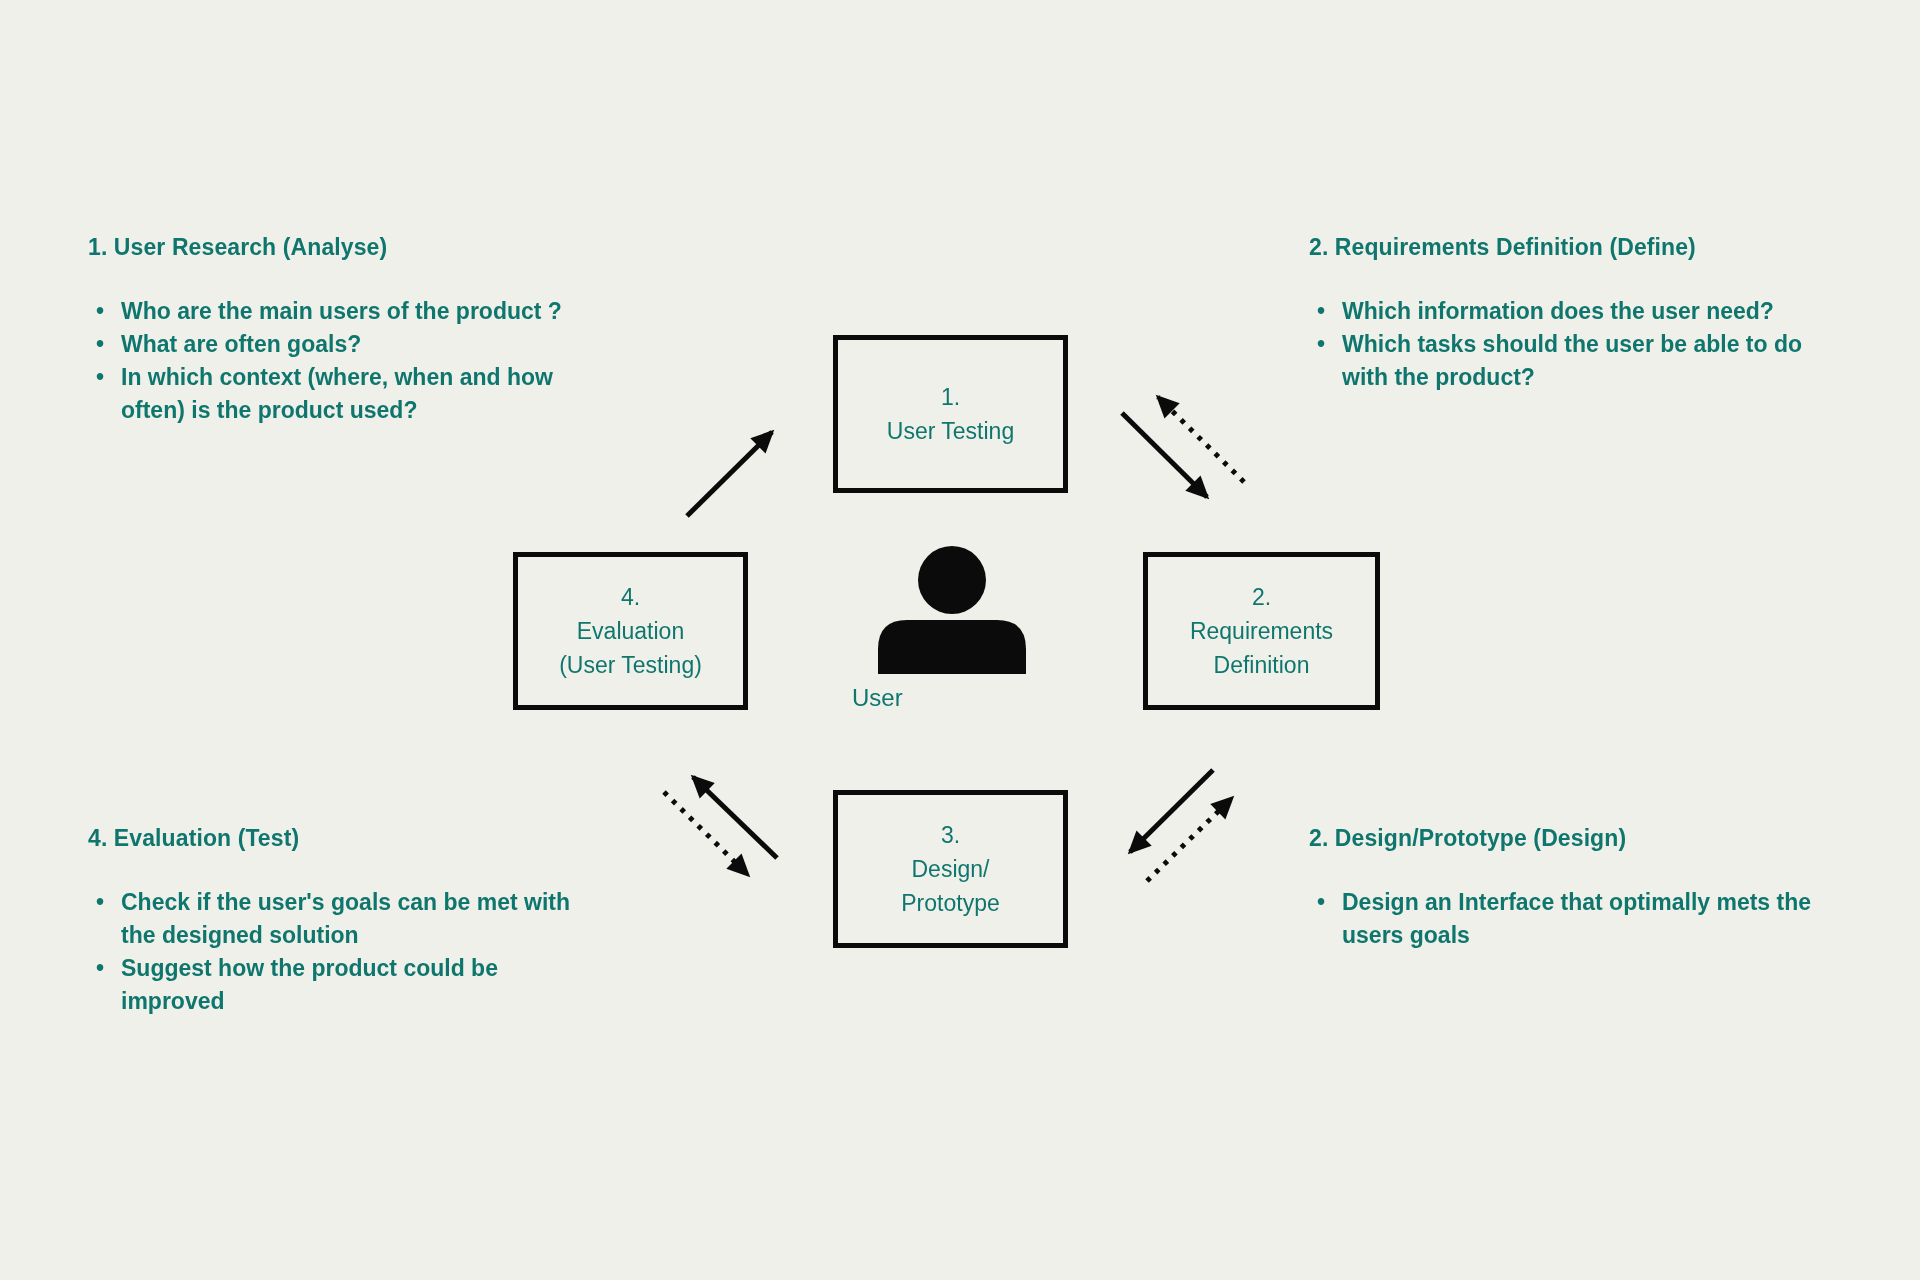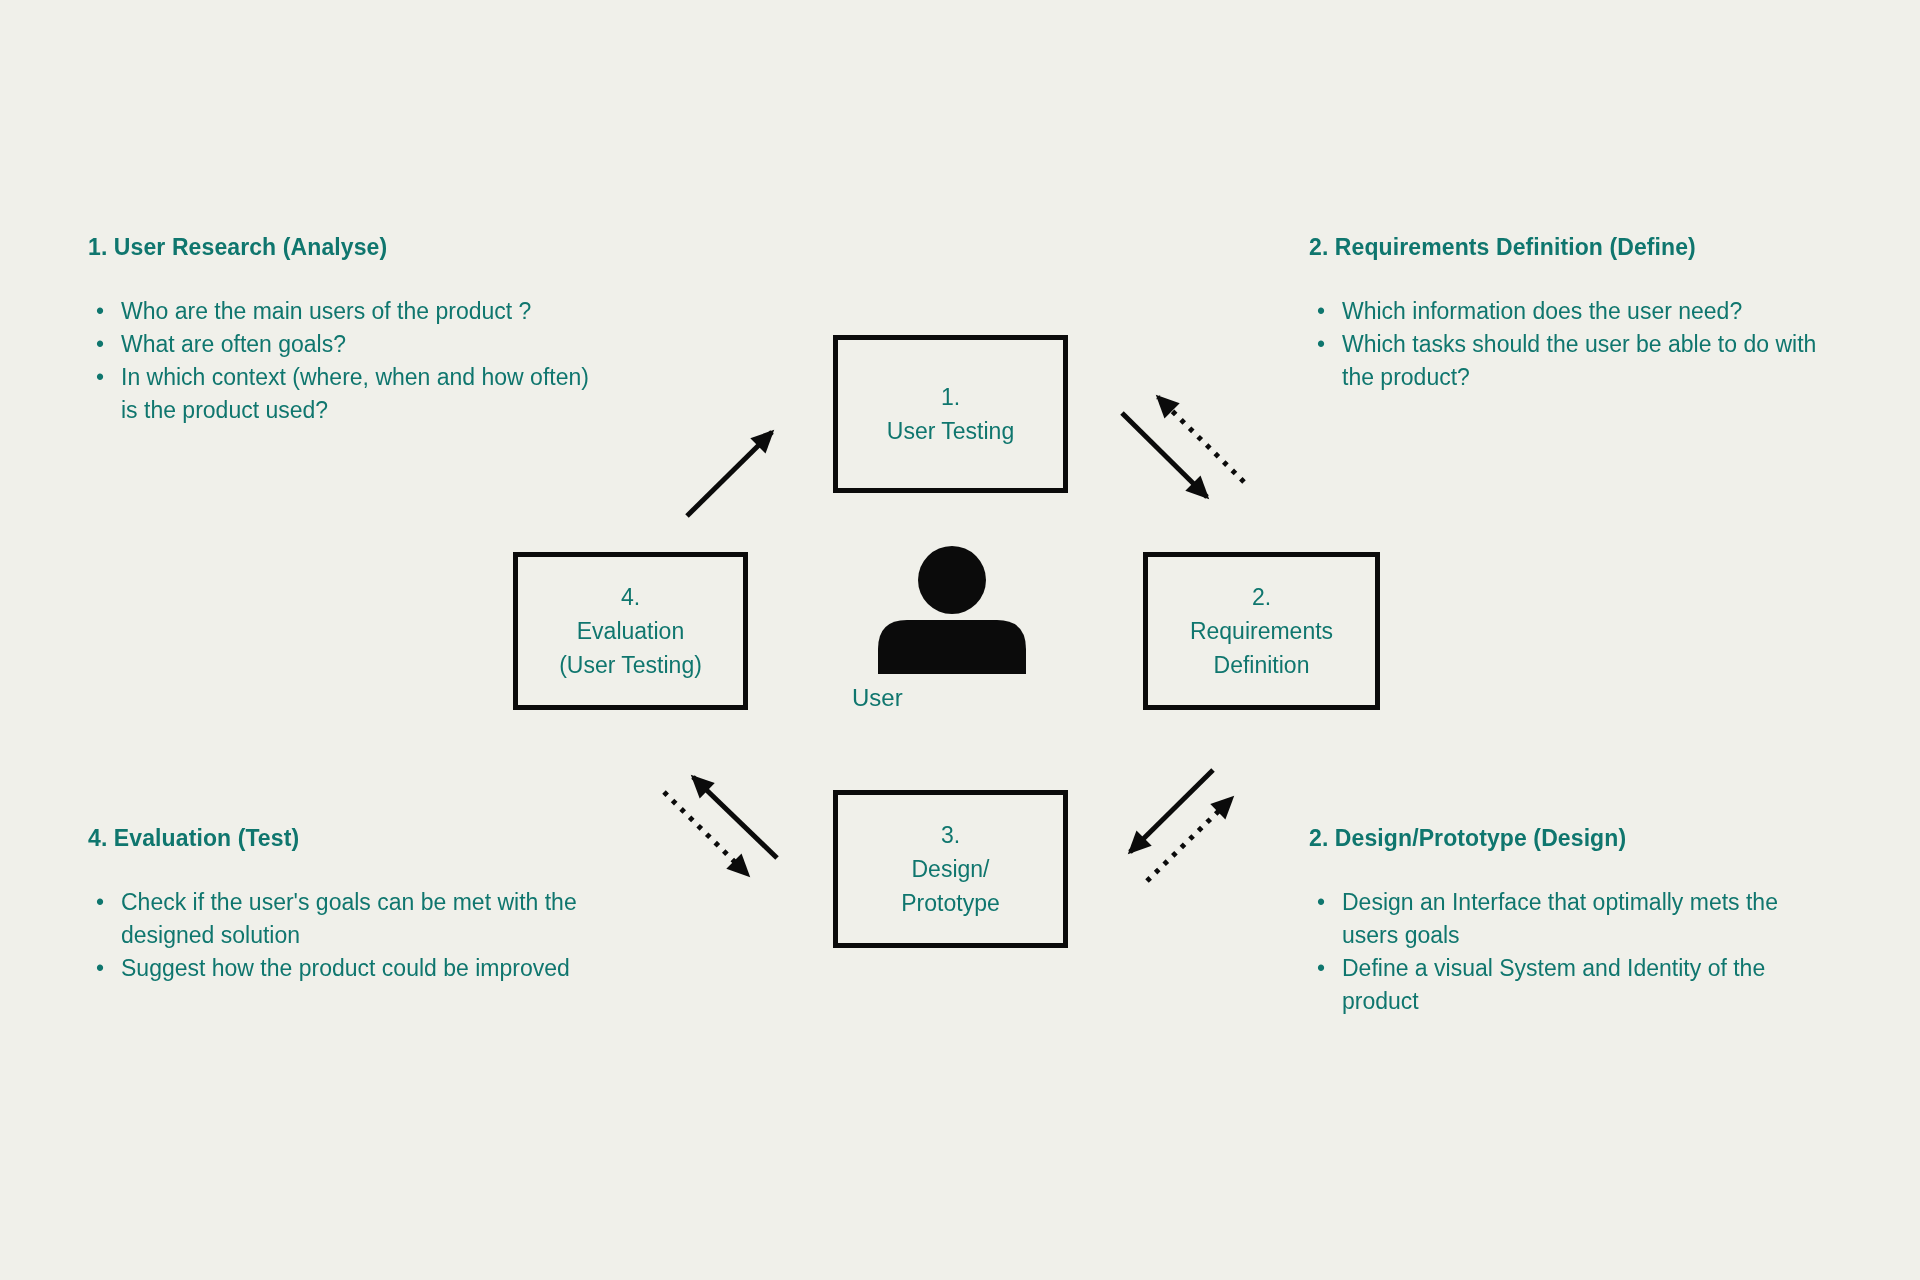--- a/index.html
+++ b/index.html
@@ -11,21 +11,21 @@
   }
 
   
   .corner { position:absolute; width:520px; }
   .corner.tl { left:88px;   top:231px; }
   .corner.tr { left:1309px; top:231px; }
   .corner.bl { left:88px;   top:822px; }
   .corner.br { left:1309px; top:822px; }
   .corner h3 { margin:0; font-size:23px; line-height:33px; font-weight:bold; letter-spacing:0.1px; }
   .corner ul { margin:31px 0 0 0; padding:0; list-style:none; width:513px; }
-  .corner li { position:relative; padding-left:33px; font-size:23px; line-height:33px; }
+  .corner li { position:relative; padding-left:33px; font-size:23px; line-height:33px;font-weight:bold; }
   .corner li::before { content:"\2022"; position:absolute; left:8px; top:0; }
 
   
   .node {
     position:absolute; box-sizing:border-box;
     border:5px solid #0B0B0B; background:#F0F0EA;
     display:flex; flex-direction:column; justify-content:center; align-items:center;
     text-align:center; font-size:23px;
   }
   .node span { display:block; line-height:34px; white-space:nowrap; }
@@ -70,21 +70,20 @@
     <ul>
       <li>Check if the user's goals can be met with the designed solution</li>
       <li>Suggest how the product could be improved</li>
     </ul>
   </div>
 
   <div class="corner br">
     <h3>2. Design/Prototype (Design)</h3>
     <ul>
       <li>Design an Interface that optimally mets the users goals</li>
-      <li>Define a visual System and Identity of the product</li>
     </ul>
   </div>
 
   <div class="node ur">
     <span>1.</span>
     <span>User Testing</span>
   </div>
 
   <div class="node rd">
     <span>2.</span>

